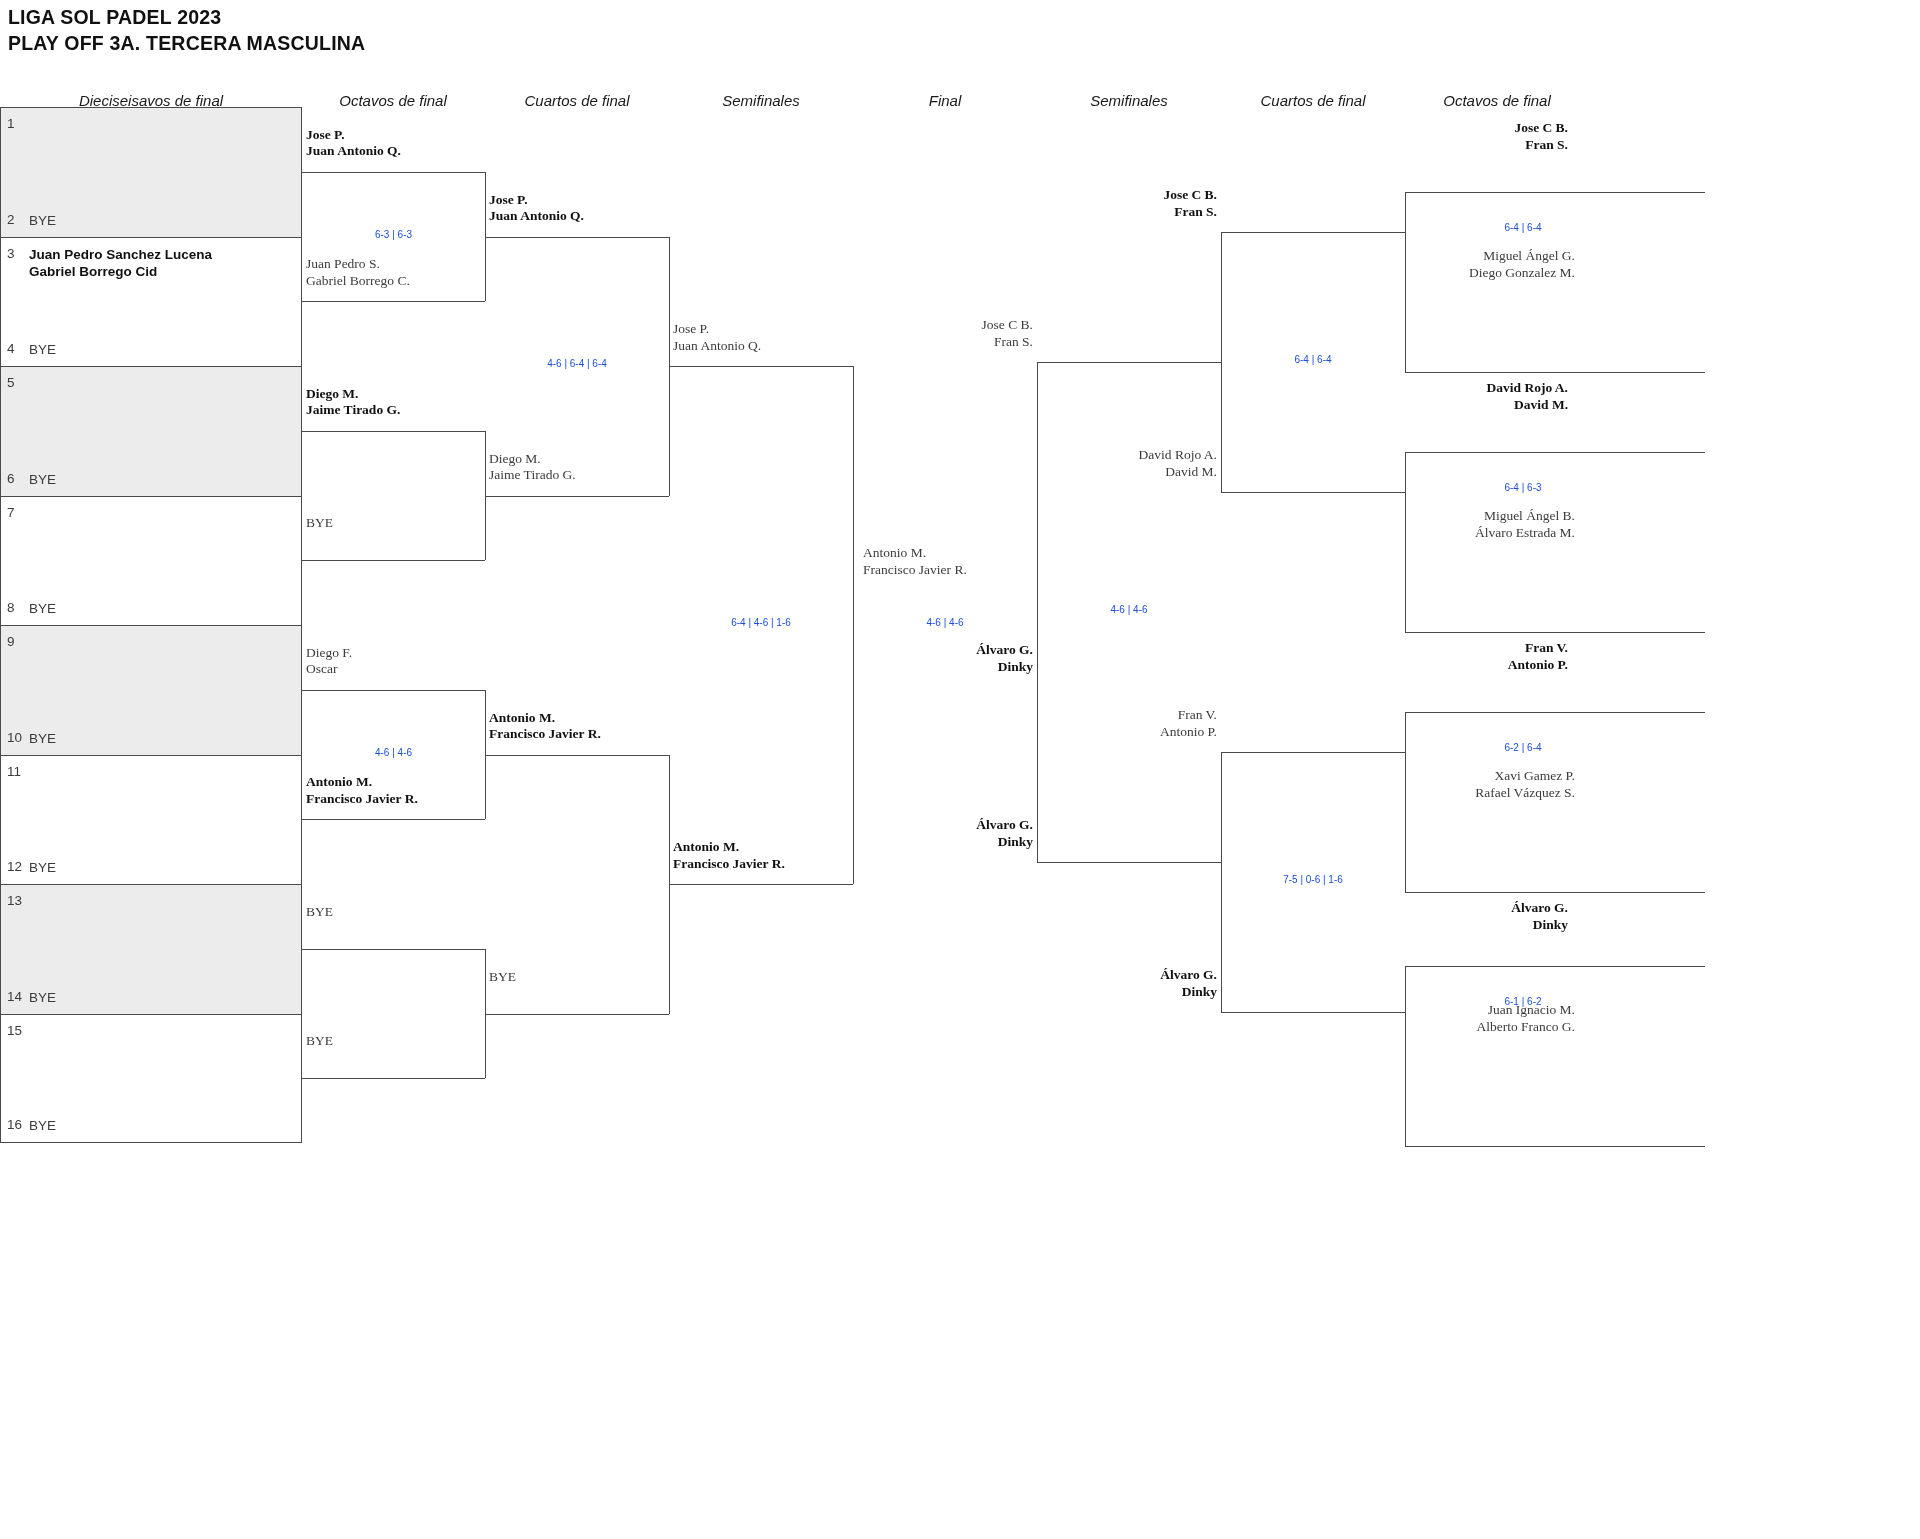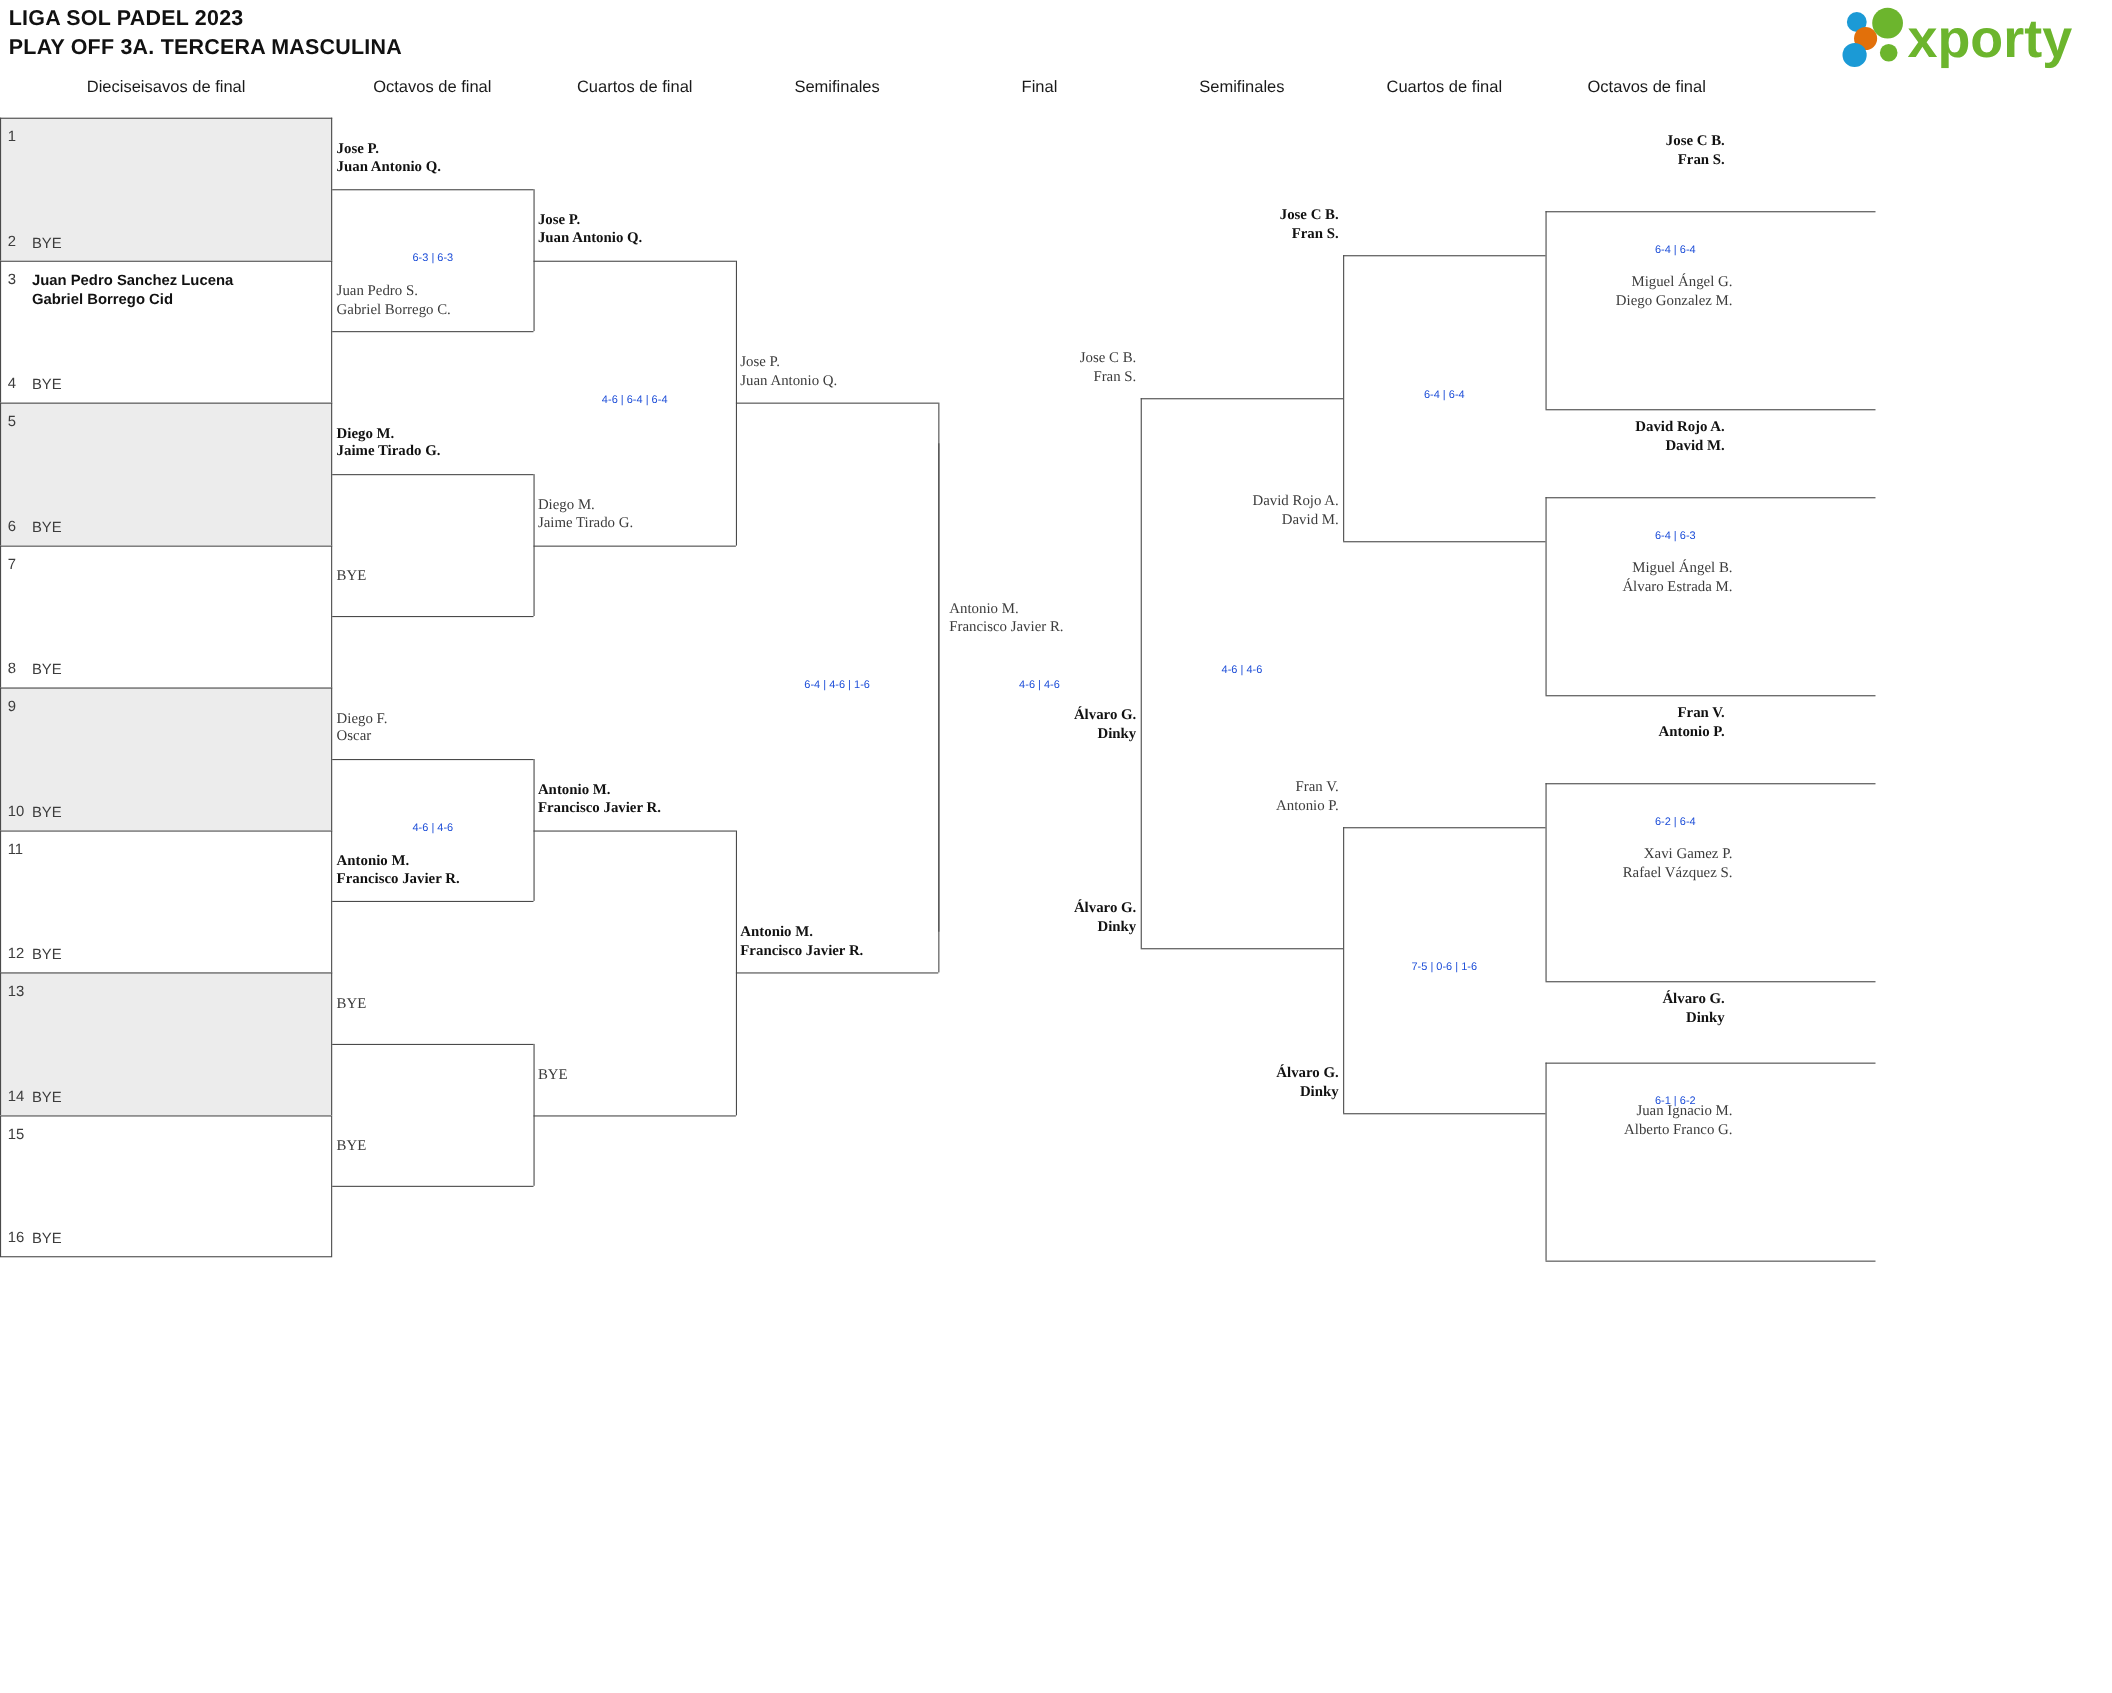--- a/index.html
+++ b/index.html
@@ -16,23 +16,23 @@
   .title-block { position: absolute; left: 8px; top: 4px; }
   .title-line {
     font-size: 19.5px; font-weight: 700; letter-spacing: 0.2px;
     line-height: 26px; color: #111111; white-space: nowrap;
   }
 
   .logo { position: absolute; right: 4px; top: 4px; width: 250px; height: 58px; }
 
   
   .round-head {
-    position: absolute; top: 71px;
+    position: absolute; top: 92px;
     font-size: 15px; color: #1a1a1a; text-align: center;
-    white-space: nowrap; font-weight: 400;
+    white-space: nowrap; font-weight: 400; font-style: italic;
   }
 
   
   .seedcol { position: absolute; left: 0px; top: 107px; width: 302px; }
   .seedrow {
     position: relative; width: 302px; height: 129.5px;
     border: 1px solid #4a4a4a; border-bottom: none;
     background: #ffffff;
   }
   .seedrow.shade { background: #ececec; }
@@ -65,30 +65,20 @@
 </head>
 <body>
 
 <div id="root">
 
   <div class="title-block">
     <div class="title-line">LIGA SOL PADEL 2023</div>
     <div class="title-line">PLAY OFF 3A. TERCERA MASCULINA</div>
   </div>
 
-  <div class="logo">
-    <svg width="250" height="58" viewBox="0 0 250 58">
-      <circle cx="22" cy="16" r="9" fill="#1b9ad6"></circle>
-      <circle cx="30" cy="31" r="10.5" fill="#e2700a"></circle>
-      <circle cx="20" cy="46" r="11" fill="#1b9ad6"></circle>
-      <circle cx="50" cy="17" r="14" fill="#6cb52d"></circle>
-      <circle cx="51" cy="44" r="8" fill="#6cb52d"></circle>
-      <text x="68" y="48" font-family="Liberation Sans, sans-serif" font-size="49" font-weight="700" fill="#6cb52d">xporty</text>
-    </svg>
-  </div>
 
   <div id="round-headers">
       <div class="round-head" style="left: 21px; width: 260px;">Dieciseisavos de final</div>
       <div class="round-head" style="left: 263px; width: 260px;">Octavos de final</div>
       <div class="round-head" style="left: 447px; width: 260px;">Cuartos de final</div>
       <div class="round-head" style="left: 631px; width: 260px;">Semifinales</div>
       <div class="round-head" style="left: 815px; width: 260px;">Final</div>
       <div class="round-head" style="left: 999px; width: 260px;">Semifinales</div>
       <div class="round-head" style="left: 1183px; width: 260px;">Cuartos de final</div>
       <div class="round-head" style="left: 1367px; width: 260px;">Octavos de final</div>

